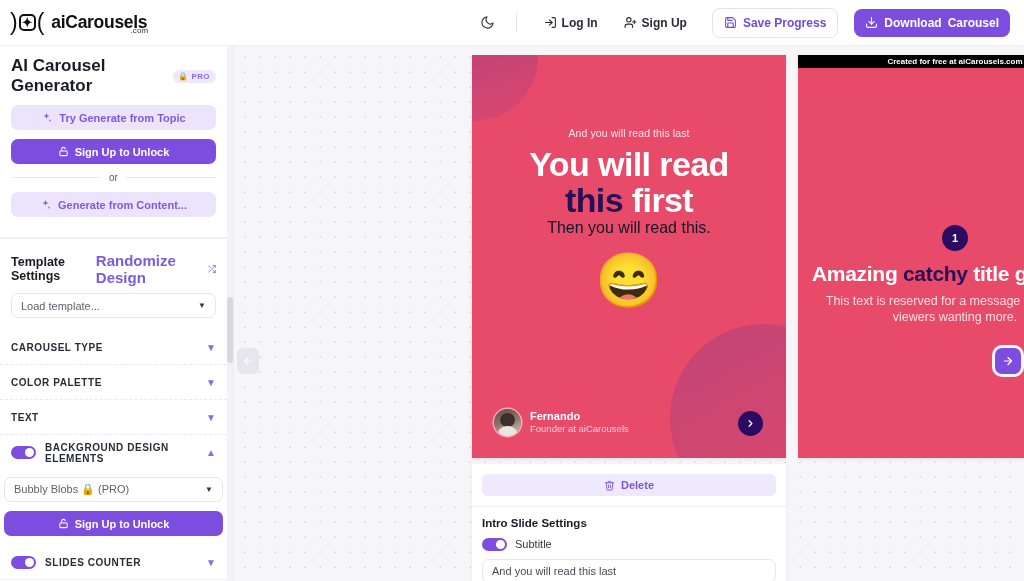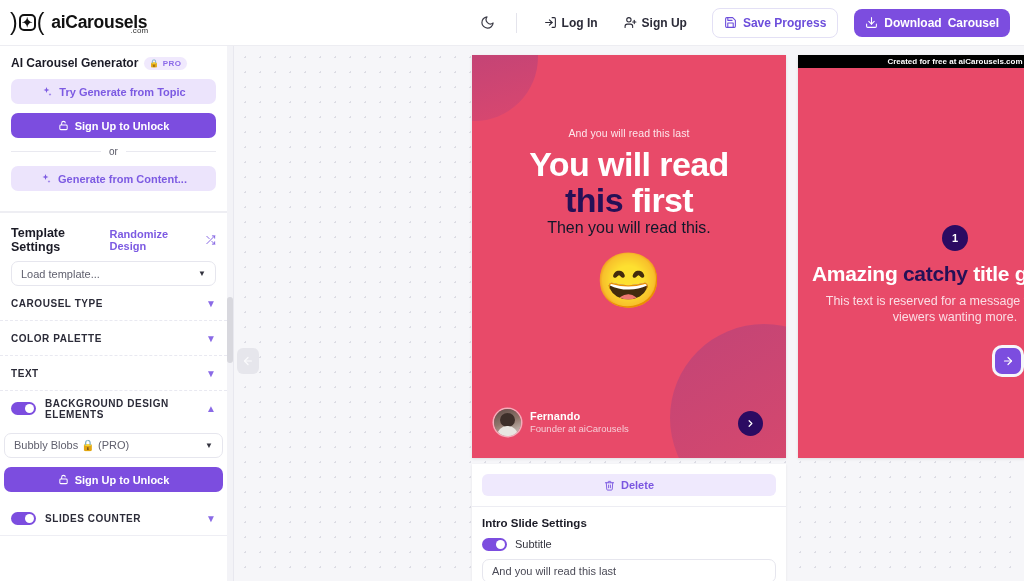--- a/index.html
+++ b/index.html
@@ -53,21 +53,21 @@
 
   
   .sidebar {
     width: 234px; flex: 0 0 234px; background: #fff; position: relative;
     border-right: 1px solid #e8e8ef; overflow: hidden;
   }
   .sb-scroll { position: absolute; inset: 0 6px 0 0; overflow: hidden; }
   .sb-pad { padding: 10px 11px 0 11px; }
 
   .gen-title-row { display: flex; align-items: center; gap: 6px; margin-bottom: 9px; }
-  .gen-title { font-size: 12px; font-weight: 700; color: #1b1b26; }
+  .gen-title { font-size: 17px; font-weight: 700; color: #1b1b26; }
   .pro-pill {
     display: inline-flex; align-items: center; gap: 3px; background: #f0e9fd; color: #8b6ae8;
     font-size: 8px; font-weight: 700; letter-spacing: .4px; padding: 2px 6px 2px 5px; border-radius: 9px;
   }
   .pro-pill .lk { font-size: 8px; }
 
   .field-row { display: flex; gap: 8px; }
   .field { display: flex; flex-direction: column; gap: 3px; }
   .f-slides { width: 30px; } .f-lang { width: 101px; } .f-topic { width: 88px; }
   .f-label { font-size: 10.5px; color: #3c3c48; padding-left: 1px; }
@@ -88,21 +88,21 @@
   .or-line { flex: 1; height: 1px; background: #e9e9f0; }
   .or-txt { font-size: 10px; color: #5a5a68; }
 
   .sect-gap { height: 12px; border-bottom: 2px solid #eeeef3; }
 
   .sb-sec-head {
     display: flex; align-items: center; justify-content: space-between;
     padding: 13px 11px 7px 11px;
   }
   .sb-sec-title { font-size: 12.5px; font-weight: 700; color: #1b1b26; }
-  .rand-link { display: flex; align-items: center; gap: 5px; font-size: 11px; font-weight: 600; color: #7c5ae2; cursor: pointer; }
+  .rand-link { display: flex; align-items: center; gap: 5px; font-size: 15px; font-weight: 600; color: #7c5ae2; cursor: pointer; }
 
   .select-box {
     margin: 0 11px; height: 25px; border: 1px solid #e6e6ee; border-radius: 7px; background: #fff;
     display: flex; align-items: center; padding: 0 9px; font-size: 11px; color: #60606e; cursor: pointer;
   }
   .select-box .caret { margin-left: auto; font-size: 8px; color: #33333f; }
 
   .acc-row {
     display: flex; align-items: center; gap: 9px; padding: 0 11px;
     height: 35px; border-bottom: 1px dashed #e9e9f1; cursor: pointer;
@@ -360,21 +360,21 @@
             <svg width="12" height="12" viewBox="0 0 24 24" fill="none" stroke="#7c5ae2" stroke-width="2" stroke-linecap="round" stroke-linejoin="round">
               <polyline points="16 3 21 3 21 8"></polyline>
                 <line x1="4" y1="20" x2="21" y2="3"></line>
               <polyline points="21 16 21 21 16 21"></polyline>
                 <line x1="15" y1="15" x2="21" y2="21"></line>
                 <line x1="4" y1="4" x2="9" y2="9"></line>
             </svg>
           </span>
         </div>
 
-        <div class="select-box" style="margin-bottom:0">
+        <div class="select-box" style="margin-bottom:12px">
           <span>Load template...</span>
           <span class="caret">▼</span>
         </div>
 
         <div class="acc-row">
           <span class="acc-label">CAROUSEL TYPE</span>
           <span class="chev">▼</span>
         </div>
 
         <div class="acc-row">

